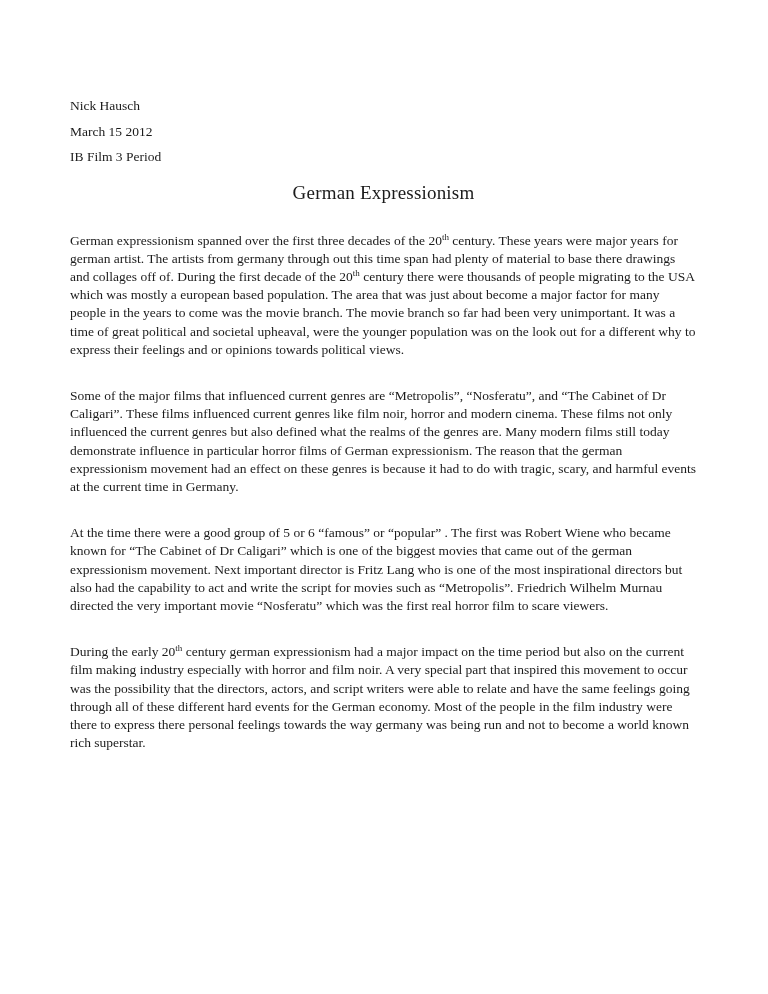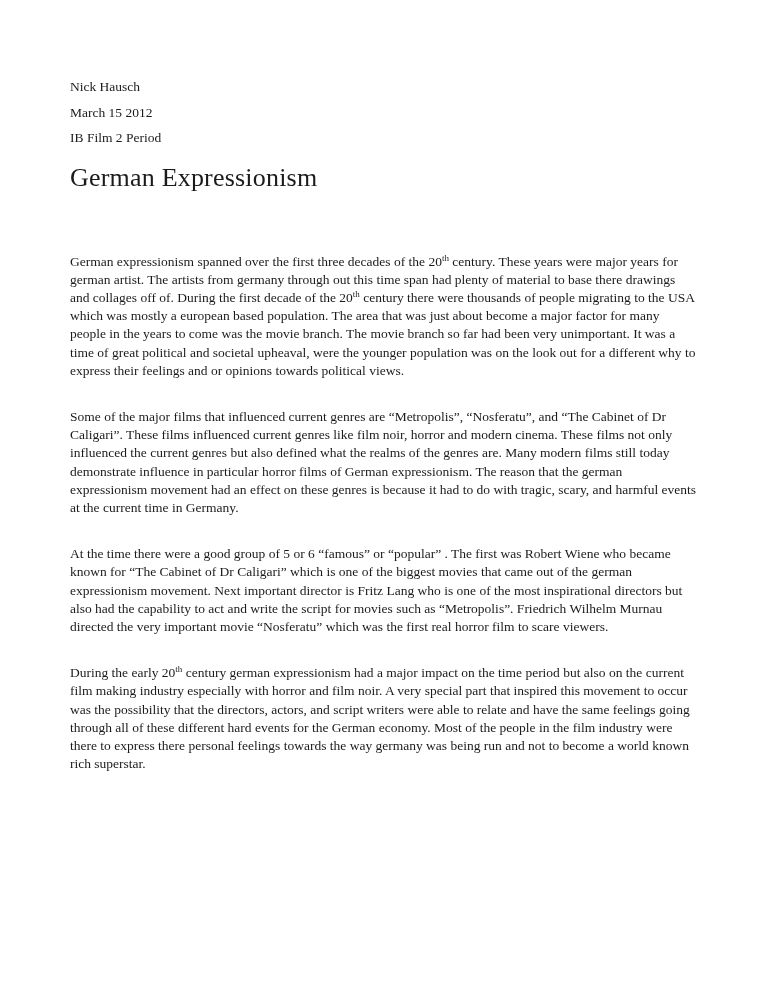--- a/index.html
+++ b/index.html
@@ -6,59 +6,59 @@
     margin: 0;
     padding: 0;
     background: #ffffff;
   }
   .page {
     position: relative;
     width: 768px;
     height: 994px;
     background: #ffffff;
     box-sizing: border-box;
-    padding: 74px 71px 0 70px;
+    padding: 93px 71px 0 70px;
     font-family: "Liberation Serif", serif;
     color: #1b1b1b;
     overflow: hidden;
   }
   .header {
     font-size: 13.5px;
     line-height: 25.5px;
   }
   .title {
-    font-size: 26px;
+    font-size: 19px;
     font-weight: normal;
-    text-align: left;
+    text-align: center;
     margin: 12px 0 0 0;
     letter-spacing: 0.2px;
   }
   .essay {
-    margin-top: 60px;
+    margin-top: 28px;
   }
   .para {
     font-size: 13.5px;
     line-height: 18.2px;
     margin: 0 0 28px 0;
     text-align: left;
   }
   .para sup {
     font-size: 9px;
     line-height: 0;
     vertical-align: super;
   }
 </style>
 </head>
 <body>
 
 <div class="page">
   <div class="header">
     <div class="header-line">Nick Hausch</div>
     <div class="header-line">March 15 2012</div>
-    <div class="header-line">IB Film 2 Period</div>
+    <div class="header-line">IB Film 3 Period</div>
   </div>
 
   <h1 class="title">German Expressionism</h1>
 
   <div class="essay">
     <p class="para"><span>German expressionism spanned over the first three decades of the 20</span><sup>th</sup><span> century. These years were major years for german artist. The artists from germany through out this time span had plenty of material to base there drawings and collages off of. During the first decade of the 20</span><sup>th</sup><span> century there were thousands of people migrating to the USA which was mostly a european based population. The area that was just about become a major factor for many people in the years to come was the movie branch. The movie branch so far had been very unimportant. It was a time of great political and societal upheaval, were the younger population was on the look out for a different why to express their feelings and or opinions towards political views.</span></p>
     <p class="para"><span>Some of the major films that influenced current genres are “Metropolis”, “Nosferatu”, and “The Cabinet of Dr Caligari”. These films influenced current genres like film noir, horror and modern cinema. These films not only influenced the current genres but also defined what the realms of the genres are. Many modern films still today demonstrate influence in particular horror films of German expressionism. The reason that the german expressionism movement had an effect on these genres is because it had to do with tragic, scary, and harmful events at the current time in Germany.</span></p>
     <p class="para"><span>At the time there were a good group of 5 or 6 “famous” or “popular” . The first was Robert Wiene who became known for “The Cabinet of Dr Caligari” which is one of the biggest movies that came out of the german expressionism movement. Next important director is Fritz Lang who is one of the most inspirational directors but also had the capability to act and write the script for movies such as “Metropolis”. Friedrich Wilhelm Murnau directed the very important movie “Nosferatu” which was the first real horror film to scare viewers.</span></p>
     <p class="para"><span>During the early 20</span><sup>th</sup><span> century german expressionism had a major impact on the time period but also on the current film making industry especially with horror and film noir. A very special part that inspired this movement to occur was the possibility that the directors, actors, and script writers were able to relate and have the same feelings going through all of these different hard events for the German economy. Most of the people in the film industry were there to express there personal feelings towards the way germany was being run and not to become a world known rich superstar.</span></p>
   </div>

